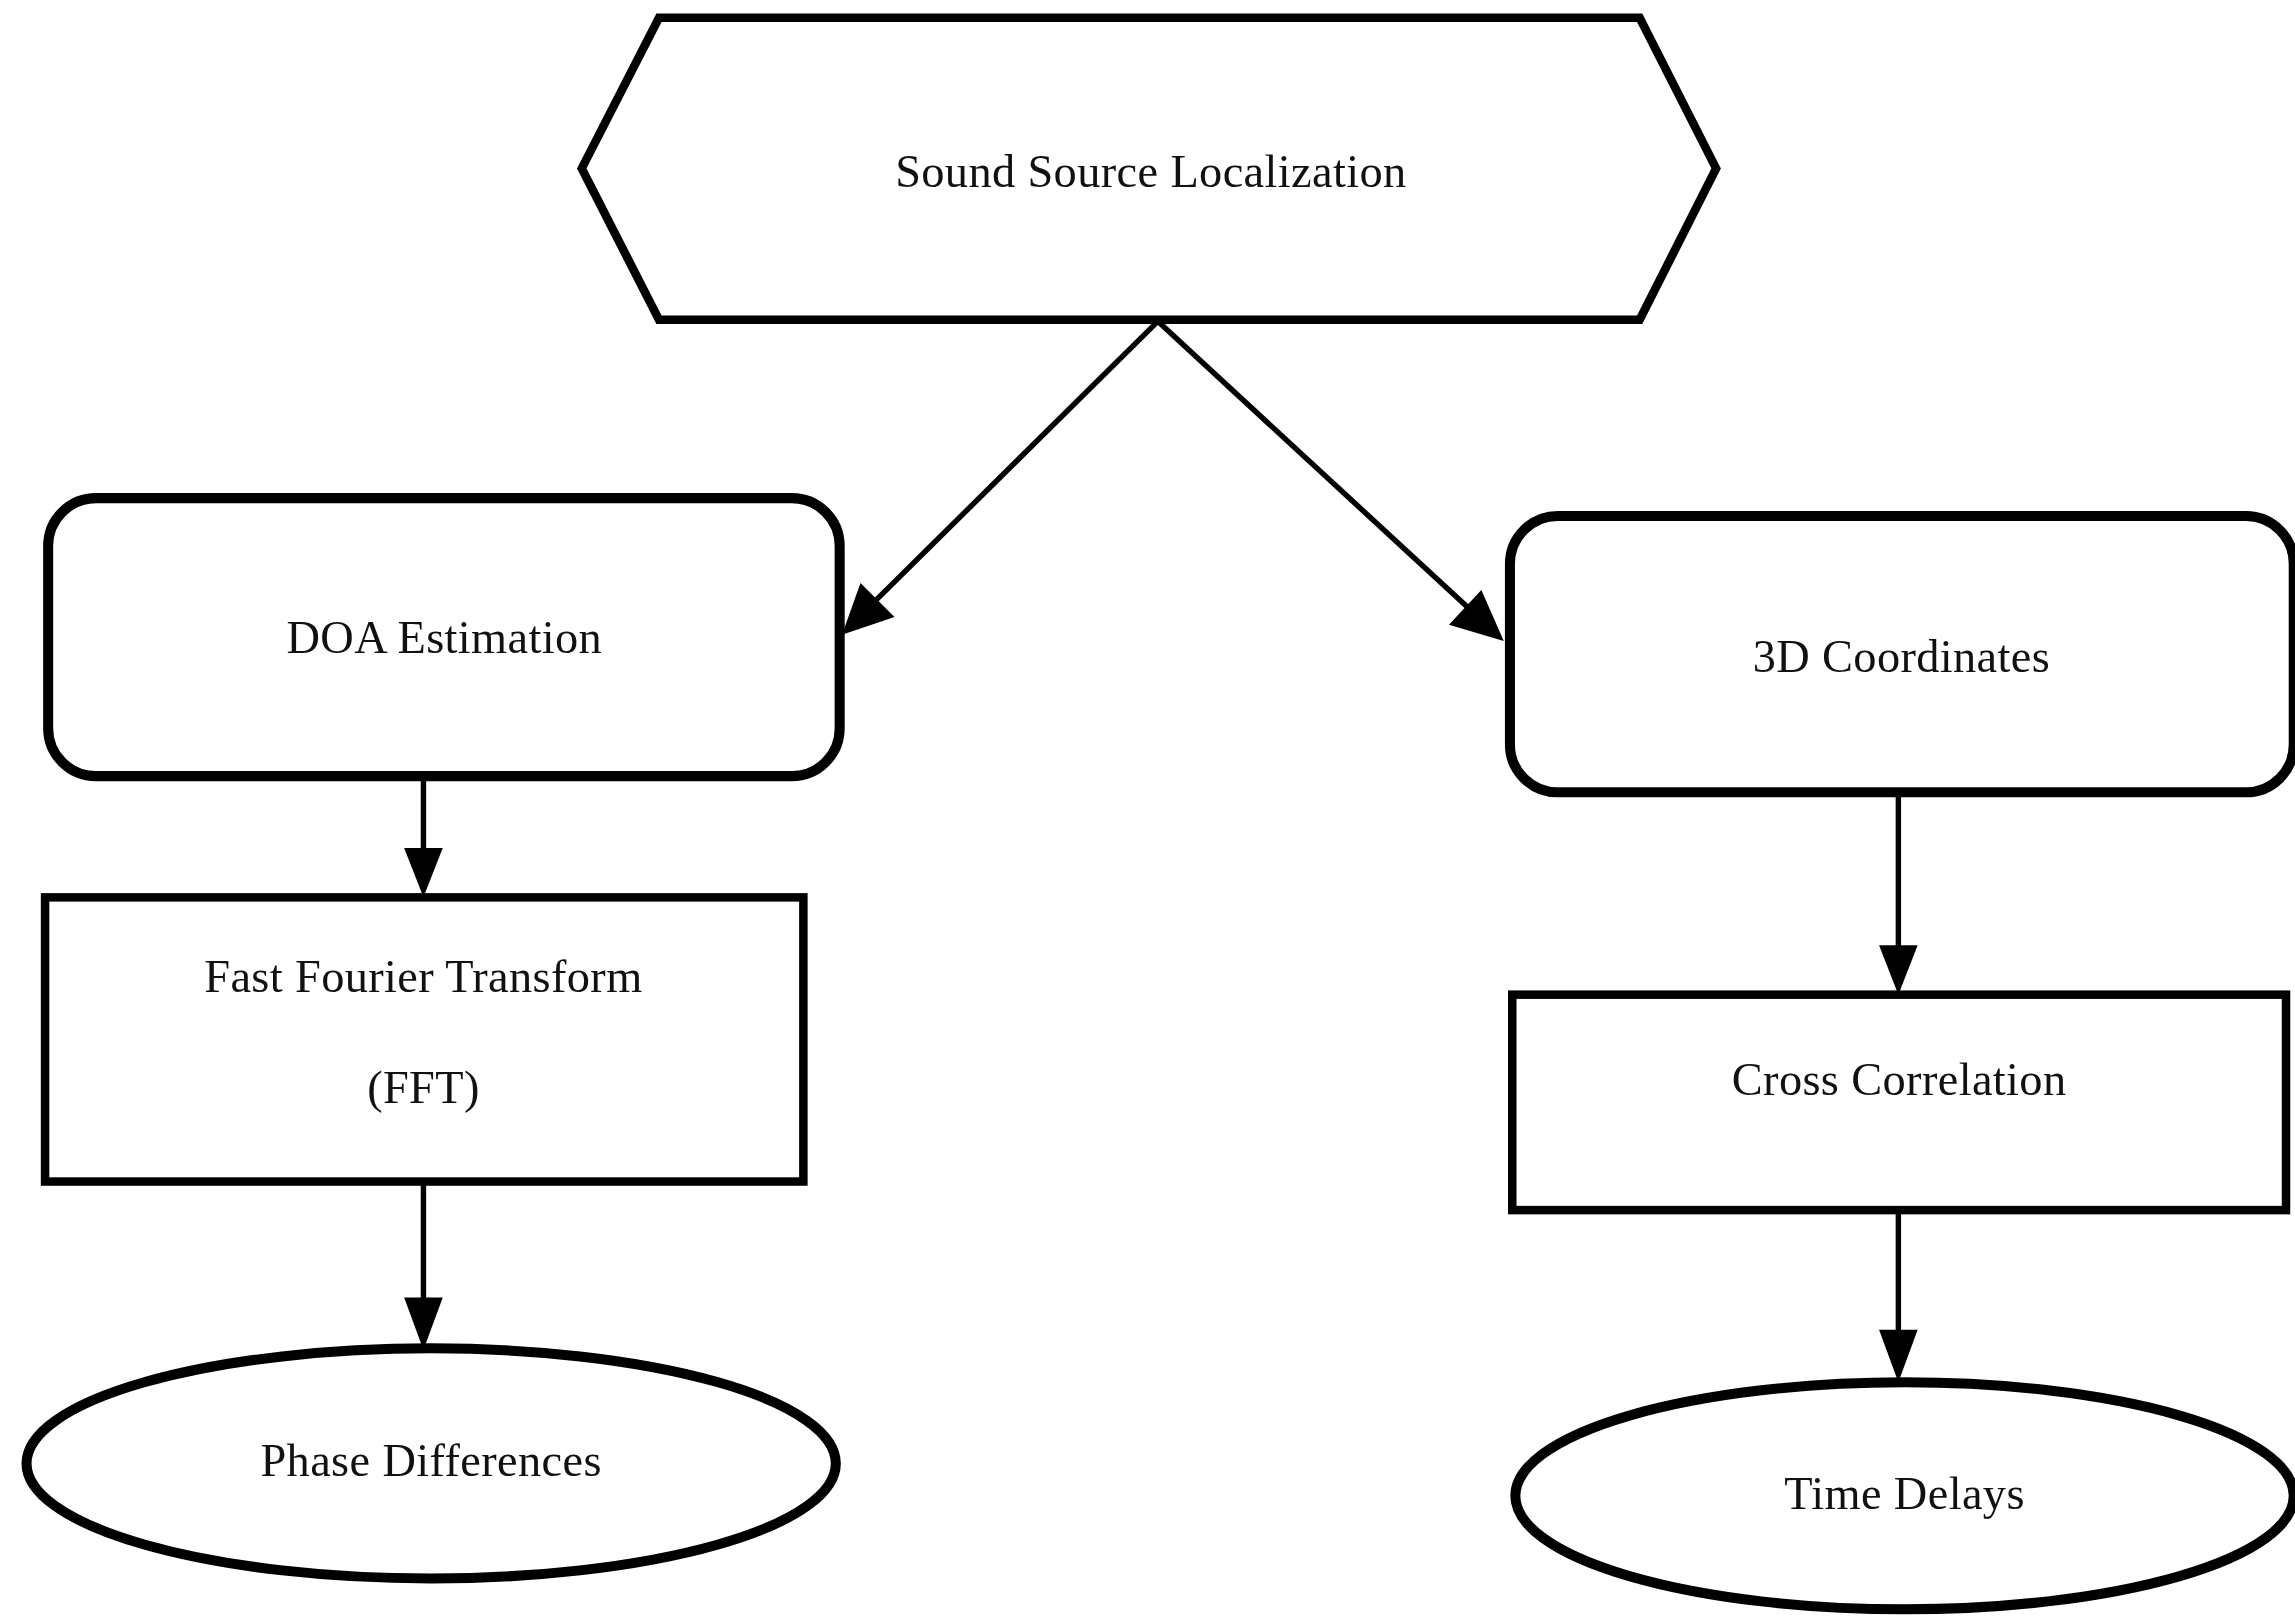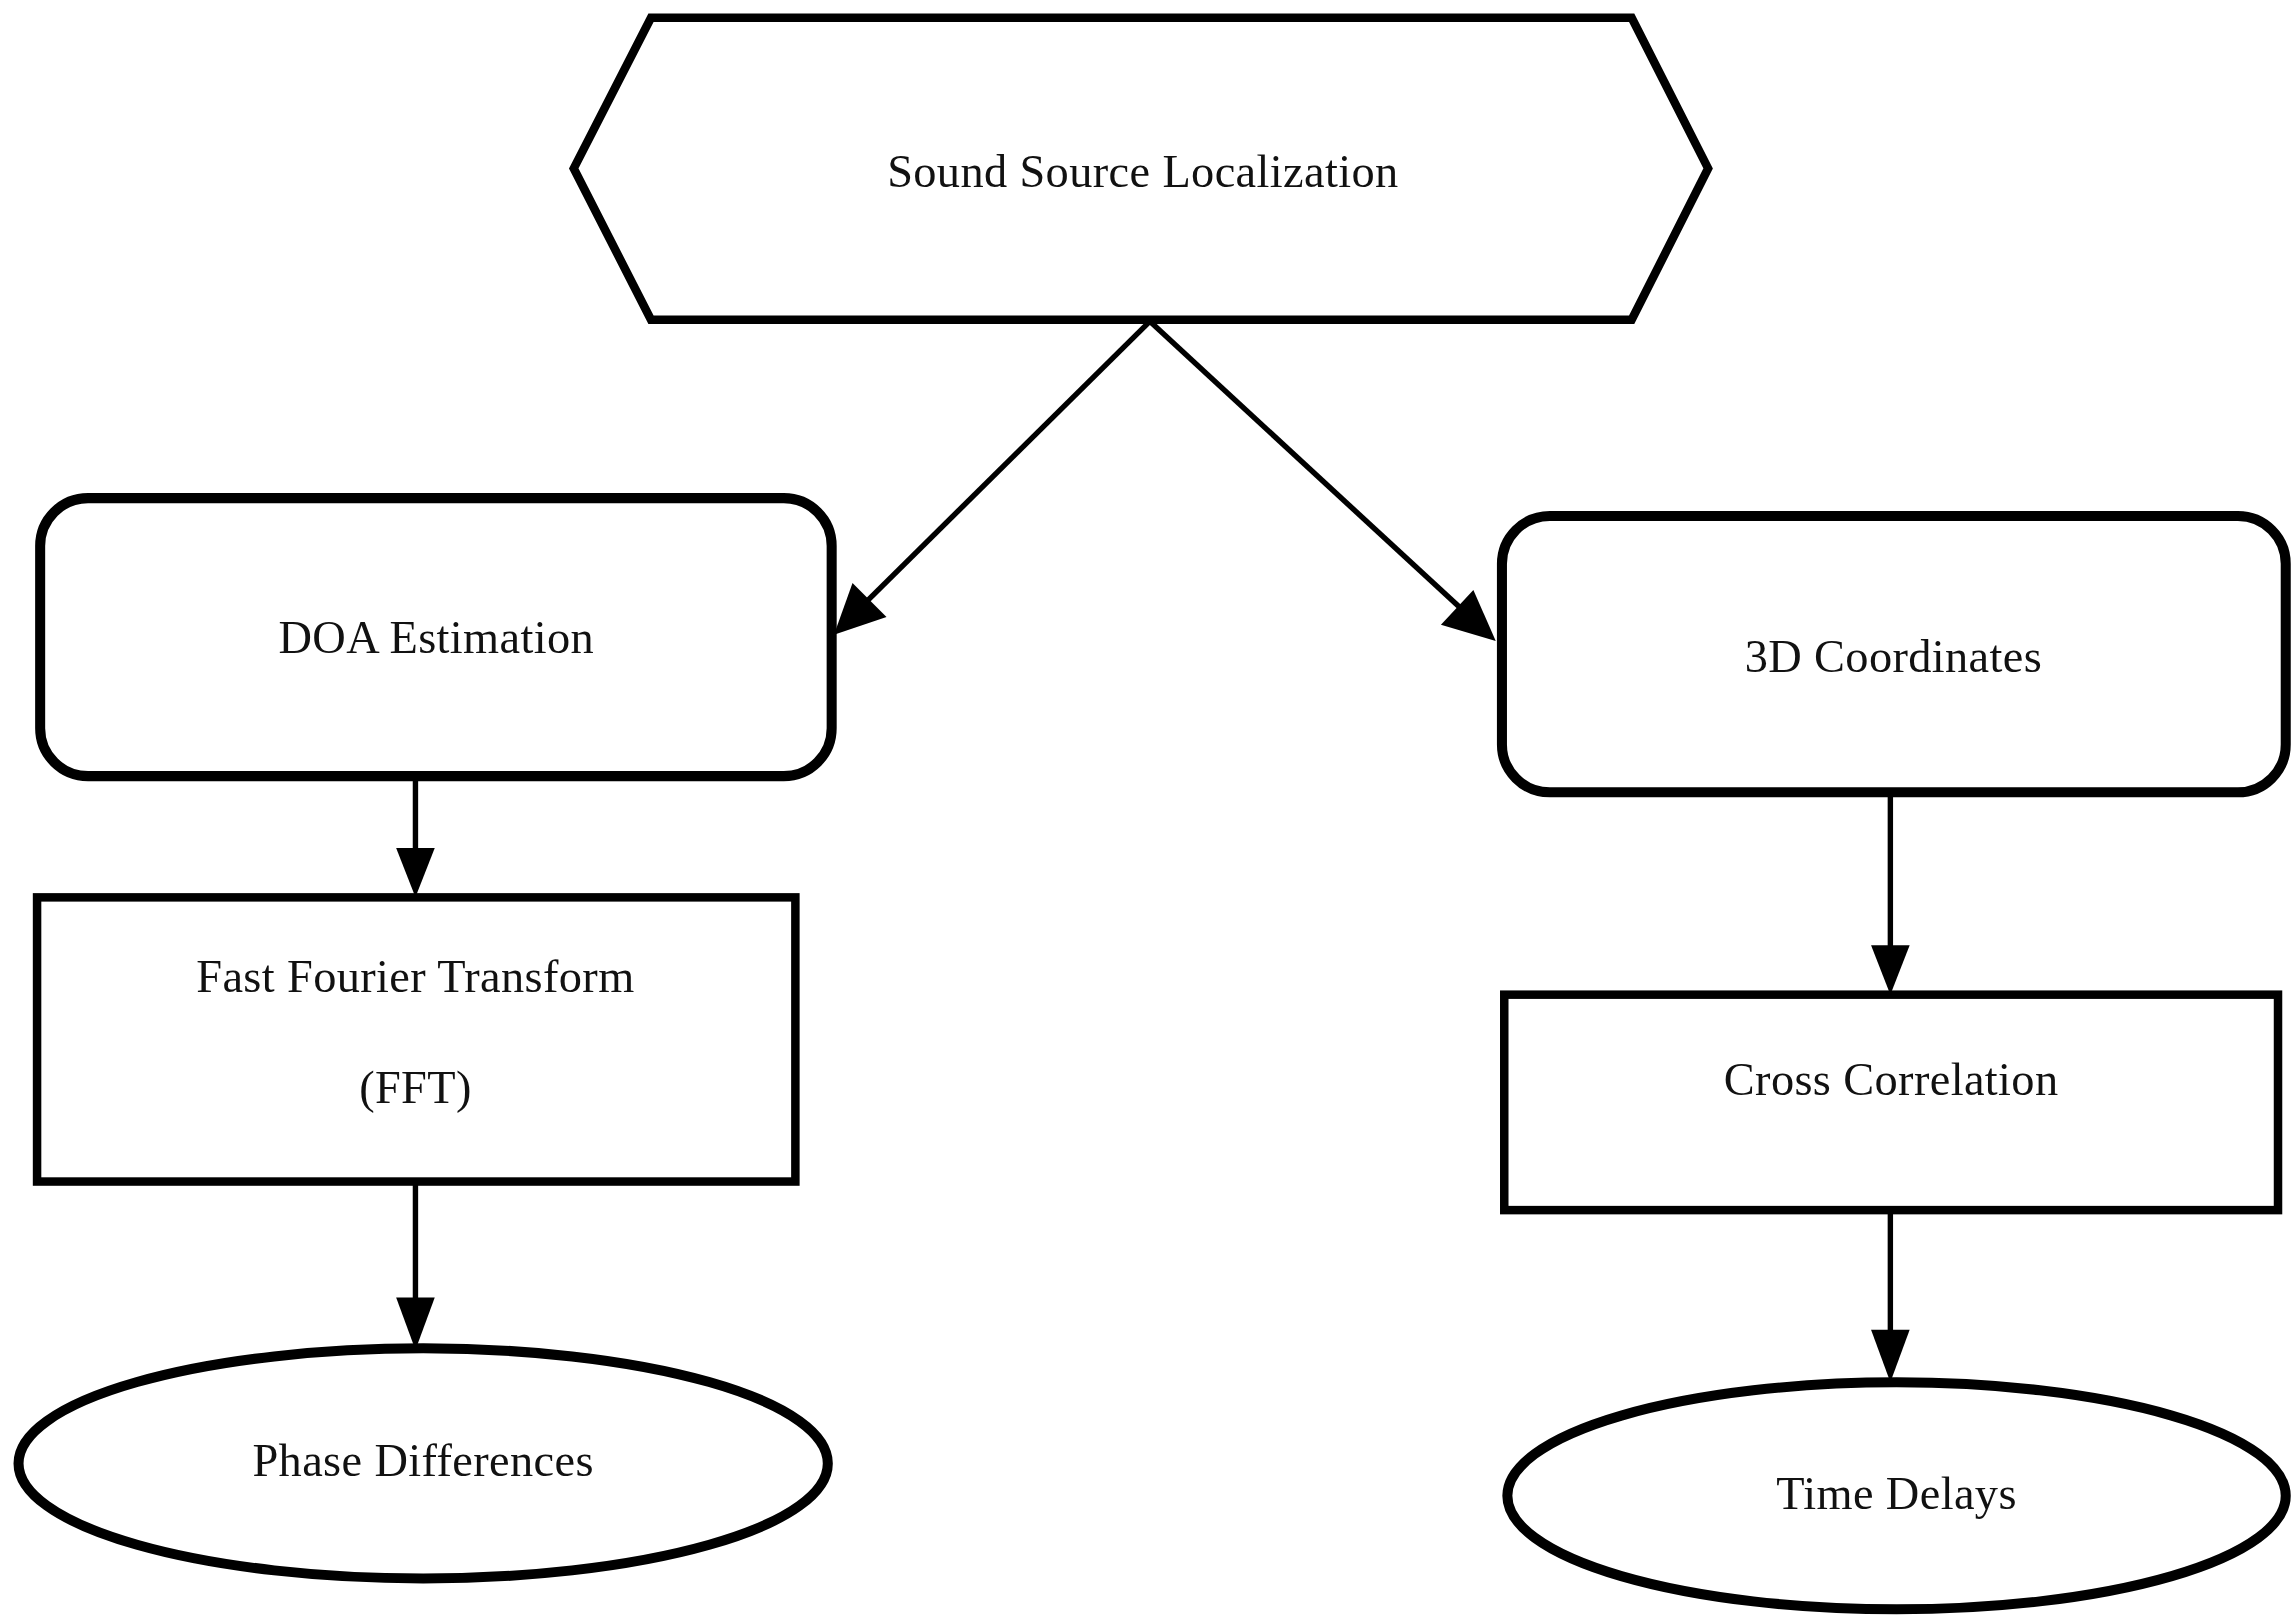--- a/index.html
+++ b/index.html
@@ -11,20 +11,21 @@
     width: 2295px;
     height: 1621px;
     font-family: "Liberation Serif", serif;
     overflow: hidden;
   }
   #diagram-root {
     position: relative;
     width: 2054px;
     height: 1621px;
     background: #ffffff;
+    margin-left: 8px;
   }
   svg.flow {
     display: block;
     width: 2295px;
     height: 1621px;
   }
   .shape {
     fill: #ffffff;
     stroke: #000000;
     stroke-width: 11;

